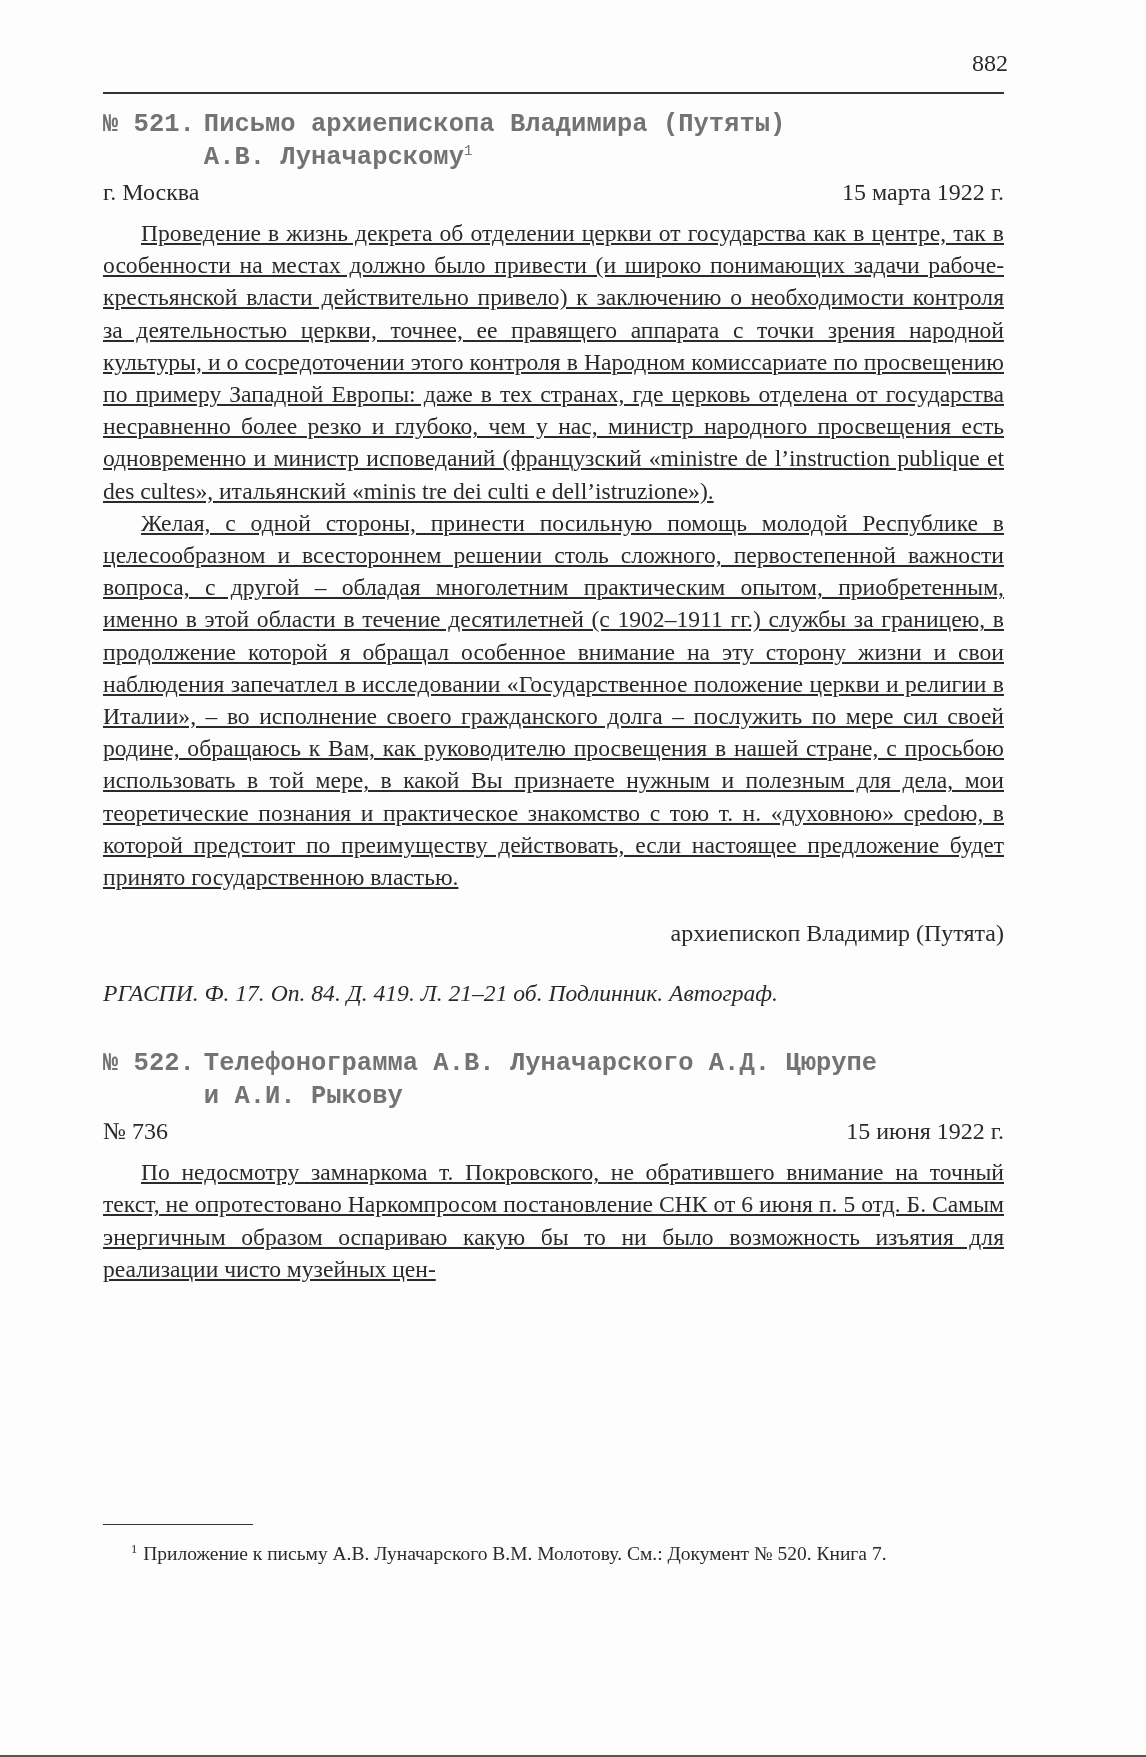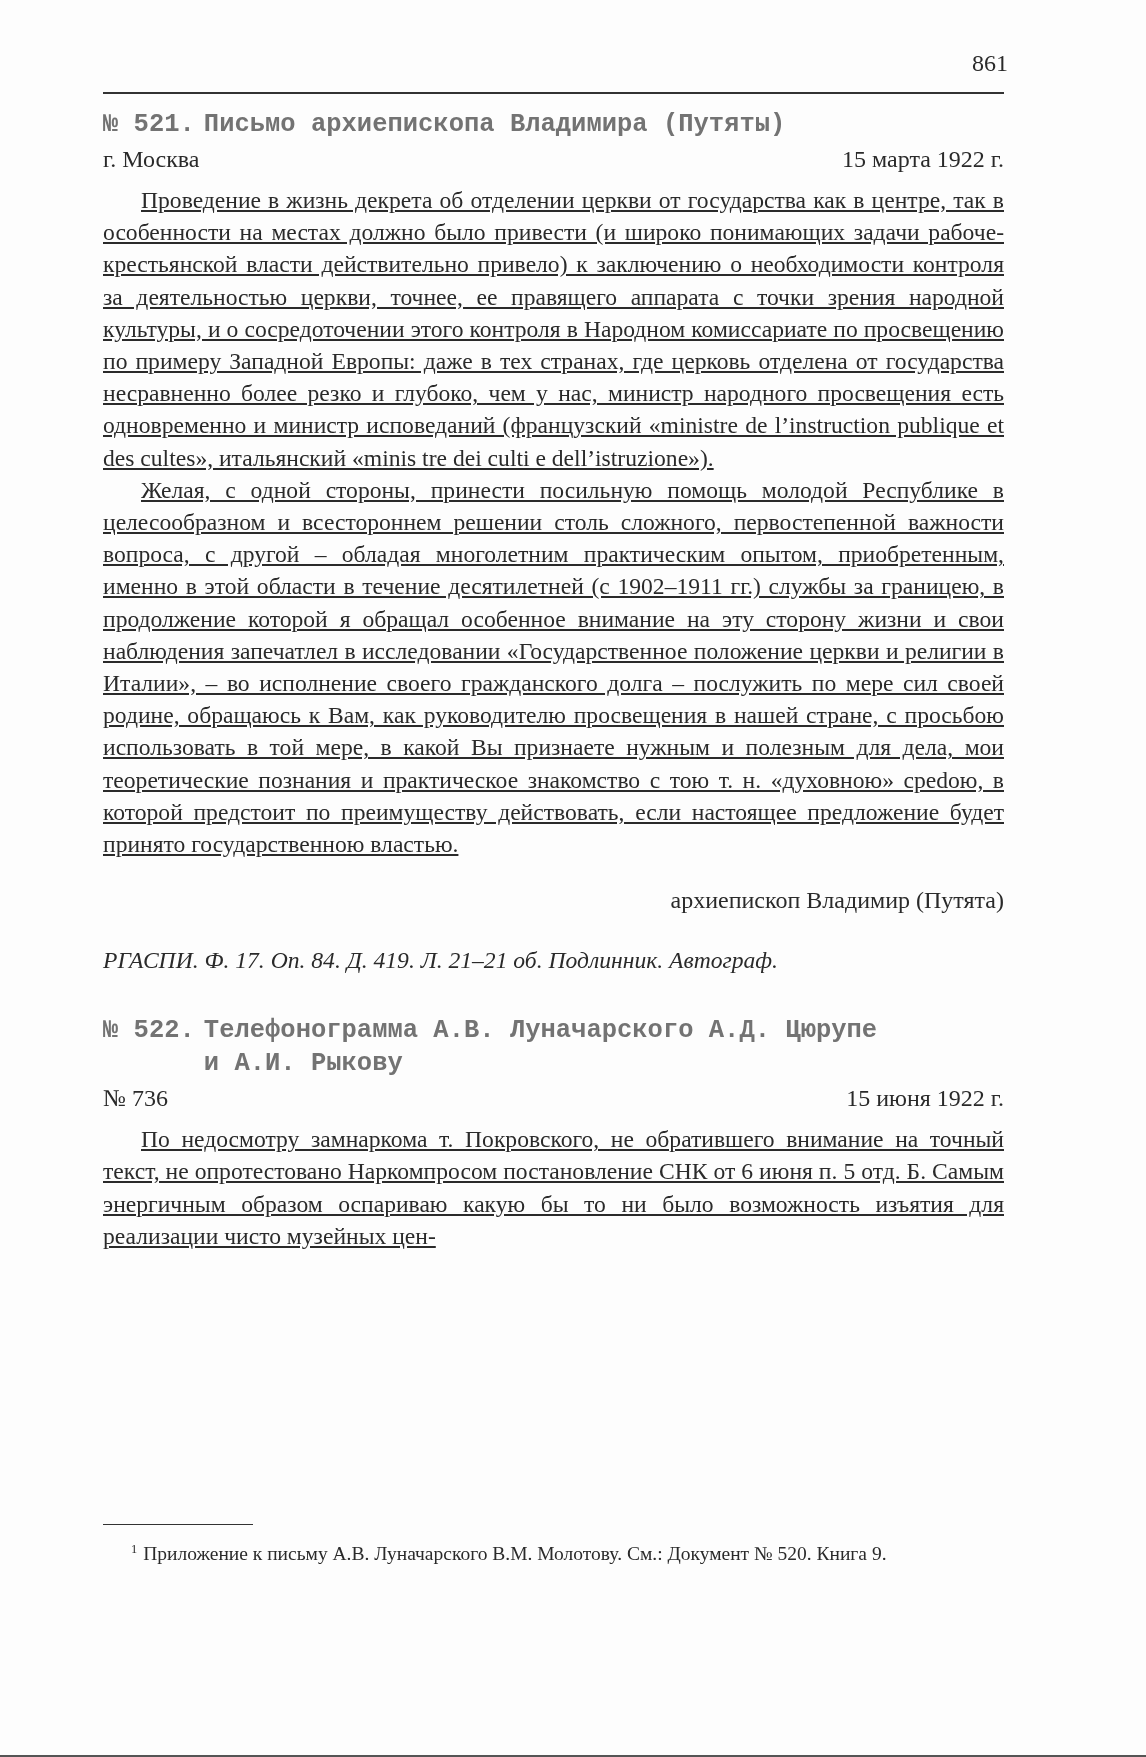--- a/index.html
+++ b/index.html
@@ -53,30 +53,31 @@
   }
   .footnote .fn-mark { font-size: 12.5px; vertical-align: super; line-height: 0; margin-left: 28px; margin-right: 6px; }
   .bottom-rule {
     position: absolute; left: 0; bottom: 0; width: 1146px; height: 0;
     border-top: 2px solid #555;
   }
 </style>
 </head>
 <body>
 
-<div class="page-number">861</div>
+<div class="page-number">882</div>
 <div class="top-rule"></div>
 
 <div class="content">
 
   <section>
     <h2 class="doc-heading">
       <span class="num">№ 521.</span>
       <span class="title">
         <span class="line1">Письмо архиепископа Владимира (Путяты)</span>
+        <span class="line2"><span>А.В. Луначарскому</span><span class="sup">1</span></span>
       </span>
     </h2>
     <div class="meta-row">
       <span>г. Москва</span>
       <span>15 марта 1922 г.</span>
     </div>
     <div class="body-text" style="margin-top:9px;">
       <p>Проведение в жизнь декрета об отделении церкви от государства как в центре, так в особенности на местах должно было привести (и широко понимающих задачи рабоче-крестьянской власти действительно приве­ло) к заключению о необходимости контроля за деятельностью церкви, точнее, ее правящего аппарата с точки зрения народной культуры, и о со­средоточении этого контроля в Народном комиссариате по просвещению по примеру Западной Европы: даже в тех странах, где церковь отделена от государства несравненно более резко и глубоко, чем у нас, министр на­родного просвещения есть одновременно и министр исповеданий (фран­цузский «ministre de l’instruction publique et des cultes», итальянский «minis tre dei culti e dell’istruzione»).</p>
       <p>Желая, с одной стороны, принести посильную помощь молодой Рес­публике в целесообразном и всестороннем решении столь сложного, первостепенной важности вопроса, с другой – обладая многолетним практическим опытом, приобретенным, именно в этой области в тече­ние десятилетней (с 1902–1911 гг.) службы за границею, в продолжение которой я обращал особенное внимание на эту сторону жизни и свои наблюдения запечатлел в исследовании «Государственное положение церкви и религии в Италии», – во исполнение своего гражданского дол­га – послужить по мере сил своей родине, обращаюсь к Вам, как руко­водителю просвещения в нашей стране, с просьбою использовать в той мере, в какой Вы признаете нужным и полезным для дела, мои теорети­ческие познания и практическое знакомство с тою т. н. «духовною» сре­dою, в которой предстоит по преимуществу действовать, если настоящее предложение будет принято государственною властью.</p>
     </div>
@@ -97,16 +98,16 @@
       <span>15 июня 1922 г.</span>
     </div>
     <div class="body-text" style="margin-top:9px;">
       <p>По недосмотру замнаркома т. Покровского, не обратившего внимание на точный текст, не опротестовано Наркомпросом постановление СНК от 6 июня п. 5 отд. Б. Самым энергичным образом оспариваю какую бы то ни было возможность изъятия для реализации чисто музейных цен-</p>
     </div>
   </section>
 </div>
 
 <div class="footnote-rule"></div>
 <div class="footnote">
-  <span class="fn-mark">1</span><span>Приложение к письму А.В. Луначарского В.М. Молотову. См.: Документ № 520. Книга 9.</span>
+  <span class="fn-mark">1</span><span>Приложение к письму А.В. Луначарского В.М. Молотову. См.: Документ № 520. Книга 7.</span>
 </div>
 
 <div class="bottom-rule"></div>
 
 </body></html>

